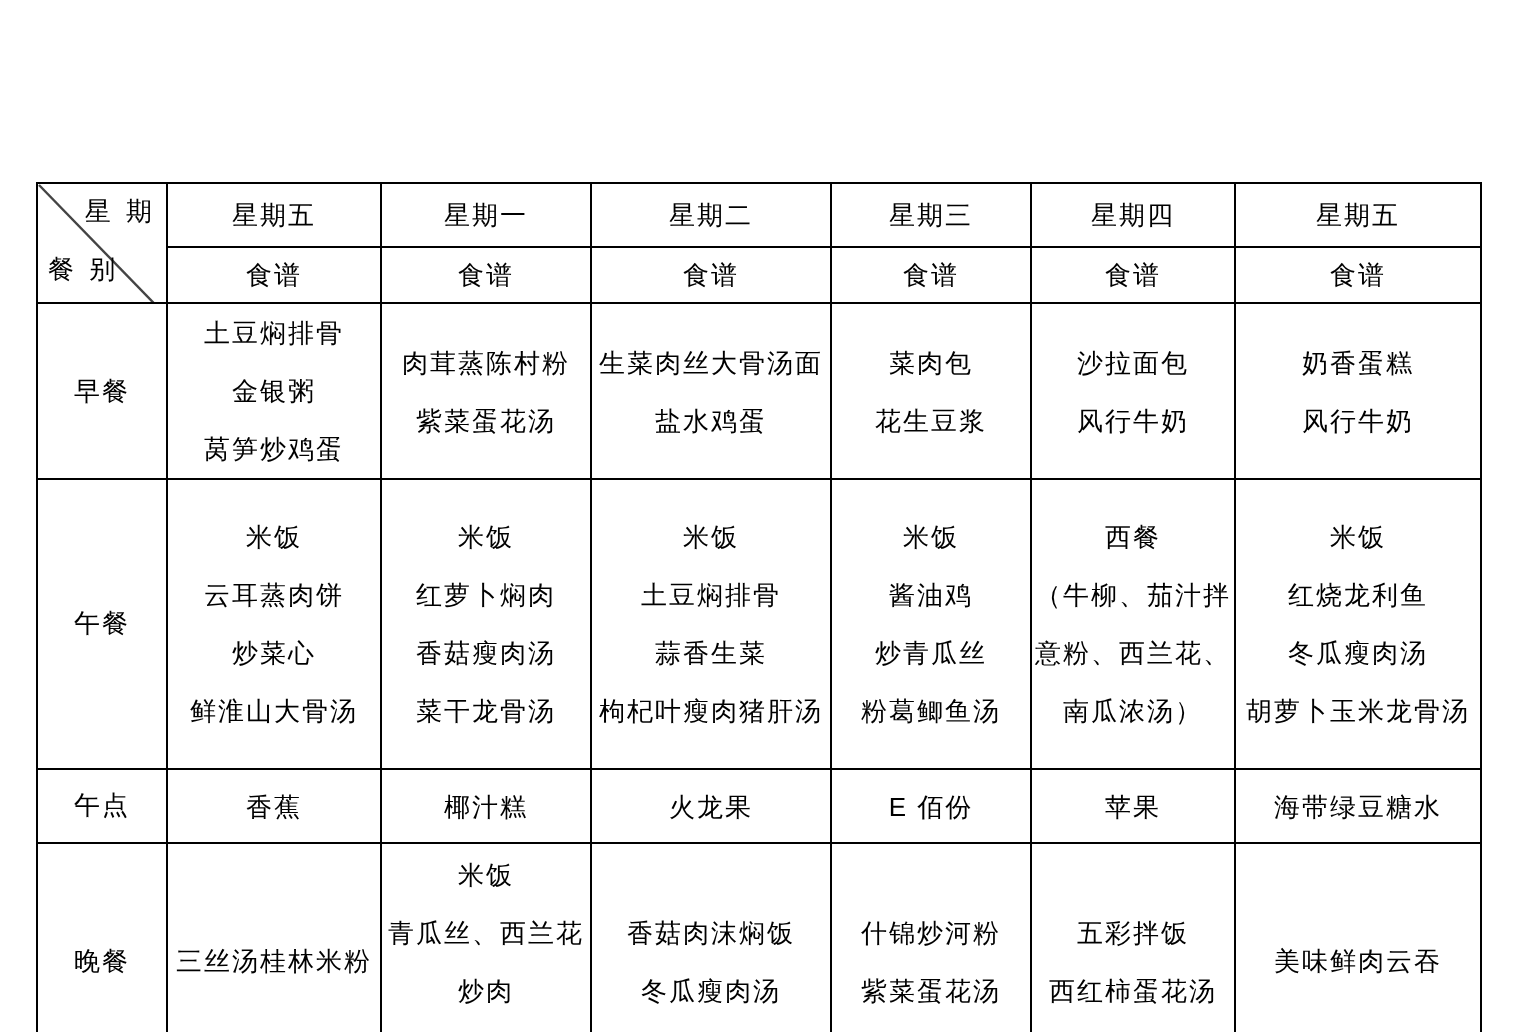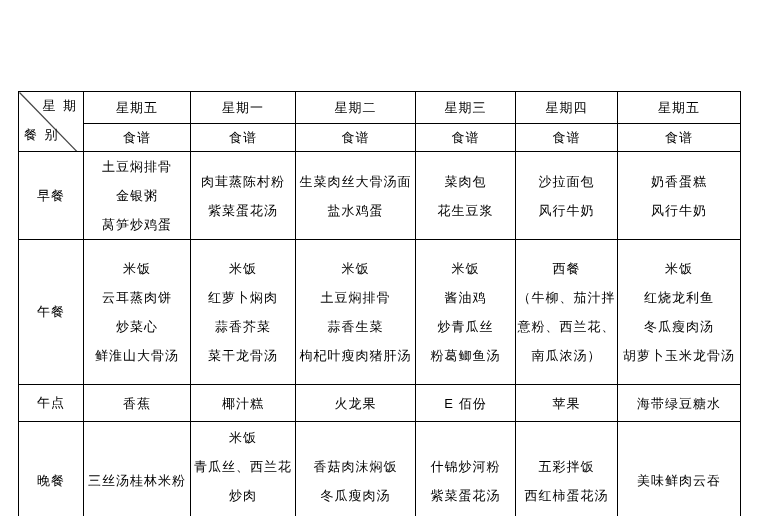--- a/index.html
+++ b/index.html
@@ -184,21 +184,21 @@
           <td class="meal-label">午餐</td>
           <td class="menu-cell">
             <div class="line">米饭</div>
             <div class="line">云耳蒸肉饼</div>
             <div class="line">炒菜心</div>
             <div class="line">鲜淮山大骨汤</div>
           </td>
           <td class="menu-cell">
             <div class="line">米饭</div>
             <div class="line">红萝卜焖肉</div>
-            <div class="line">蒜香芥菜</div>
+            <div class="line">香菇瘦肉汤</div>
             <div class="line">菜干龙骨汤</div>
           </td>
           <td class="menu-cell">
             <div class="line">米饭</div>
             <div class="line">土豆焖排骨</div>
             <div class="line">蒜香生菜</div>
             <div class="line">枸杞叶瘦肉猪肝汤</div>
           </td>
           <td class="menu-cell">
             <div class="line">米饭</div>

